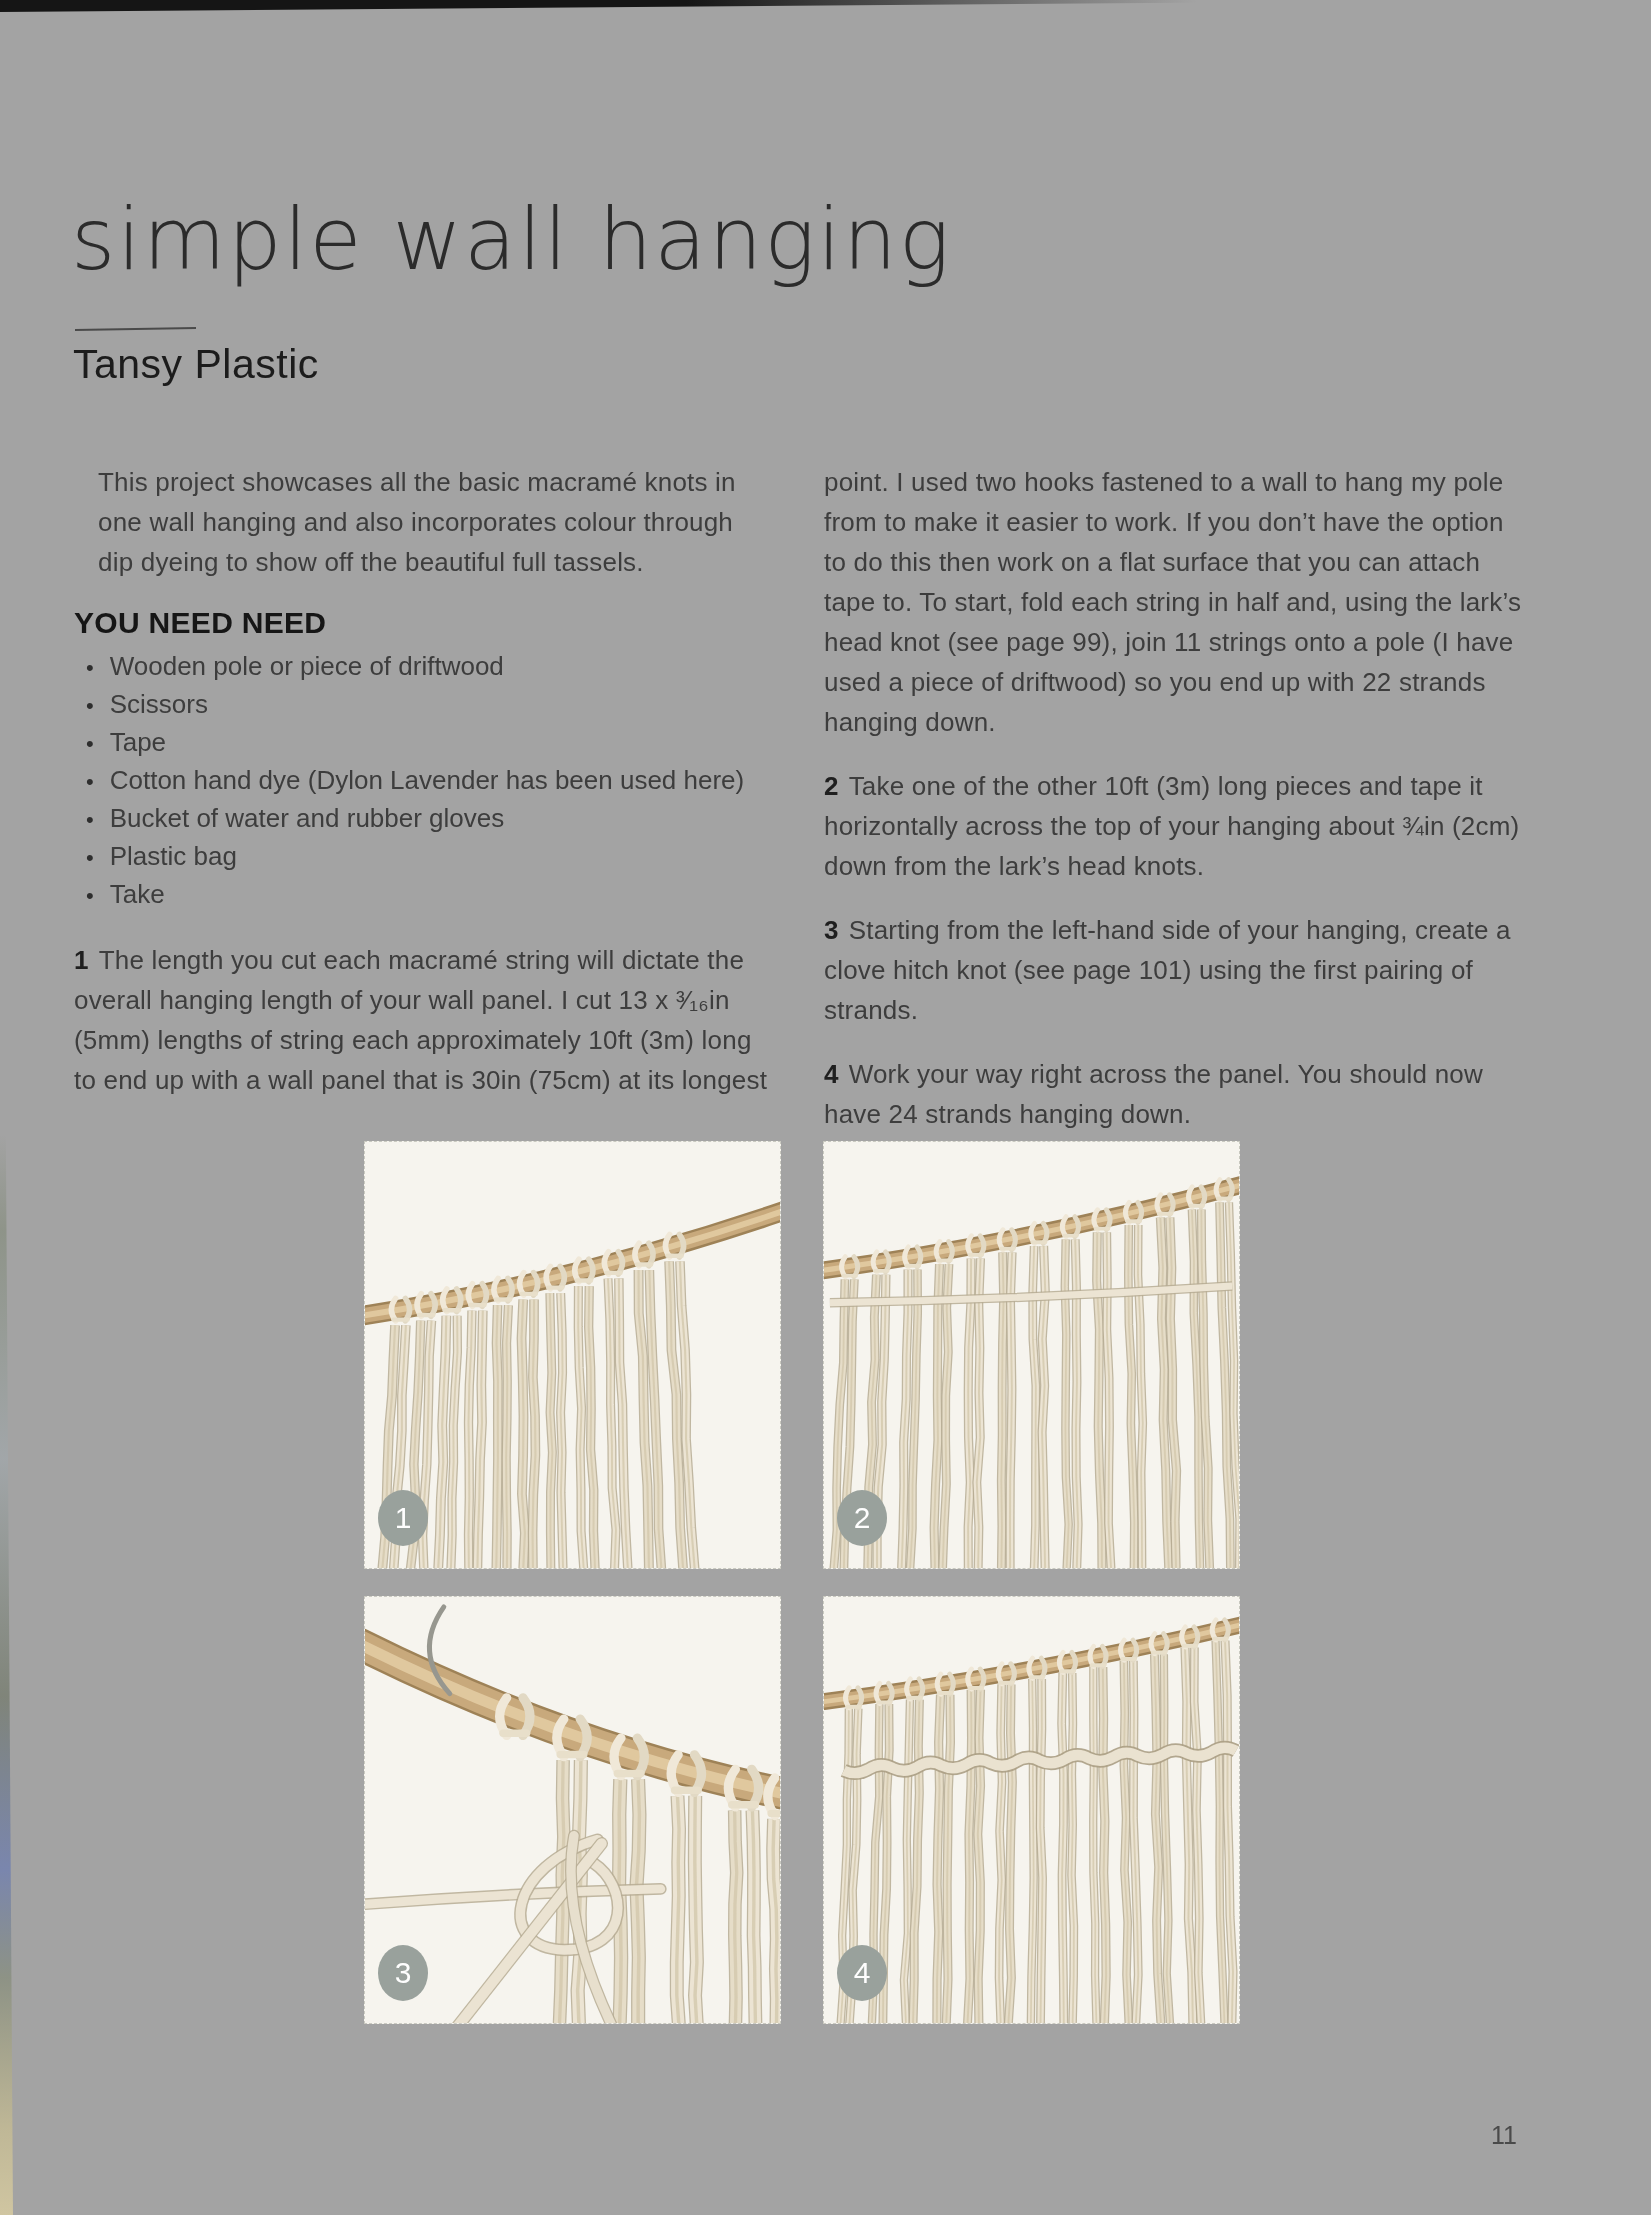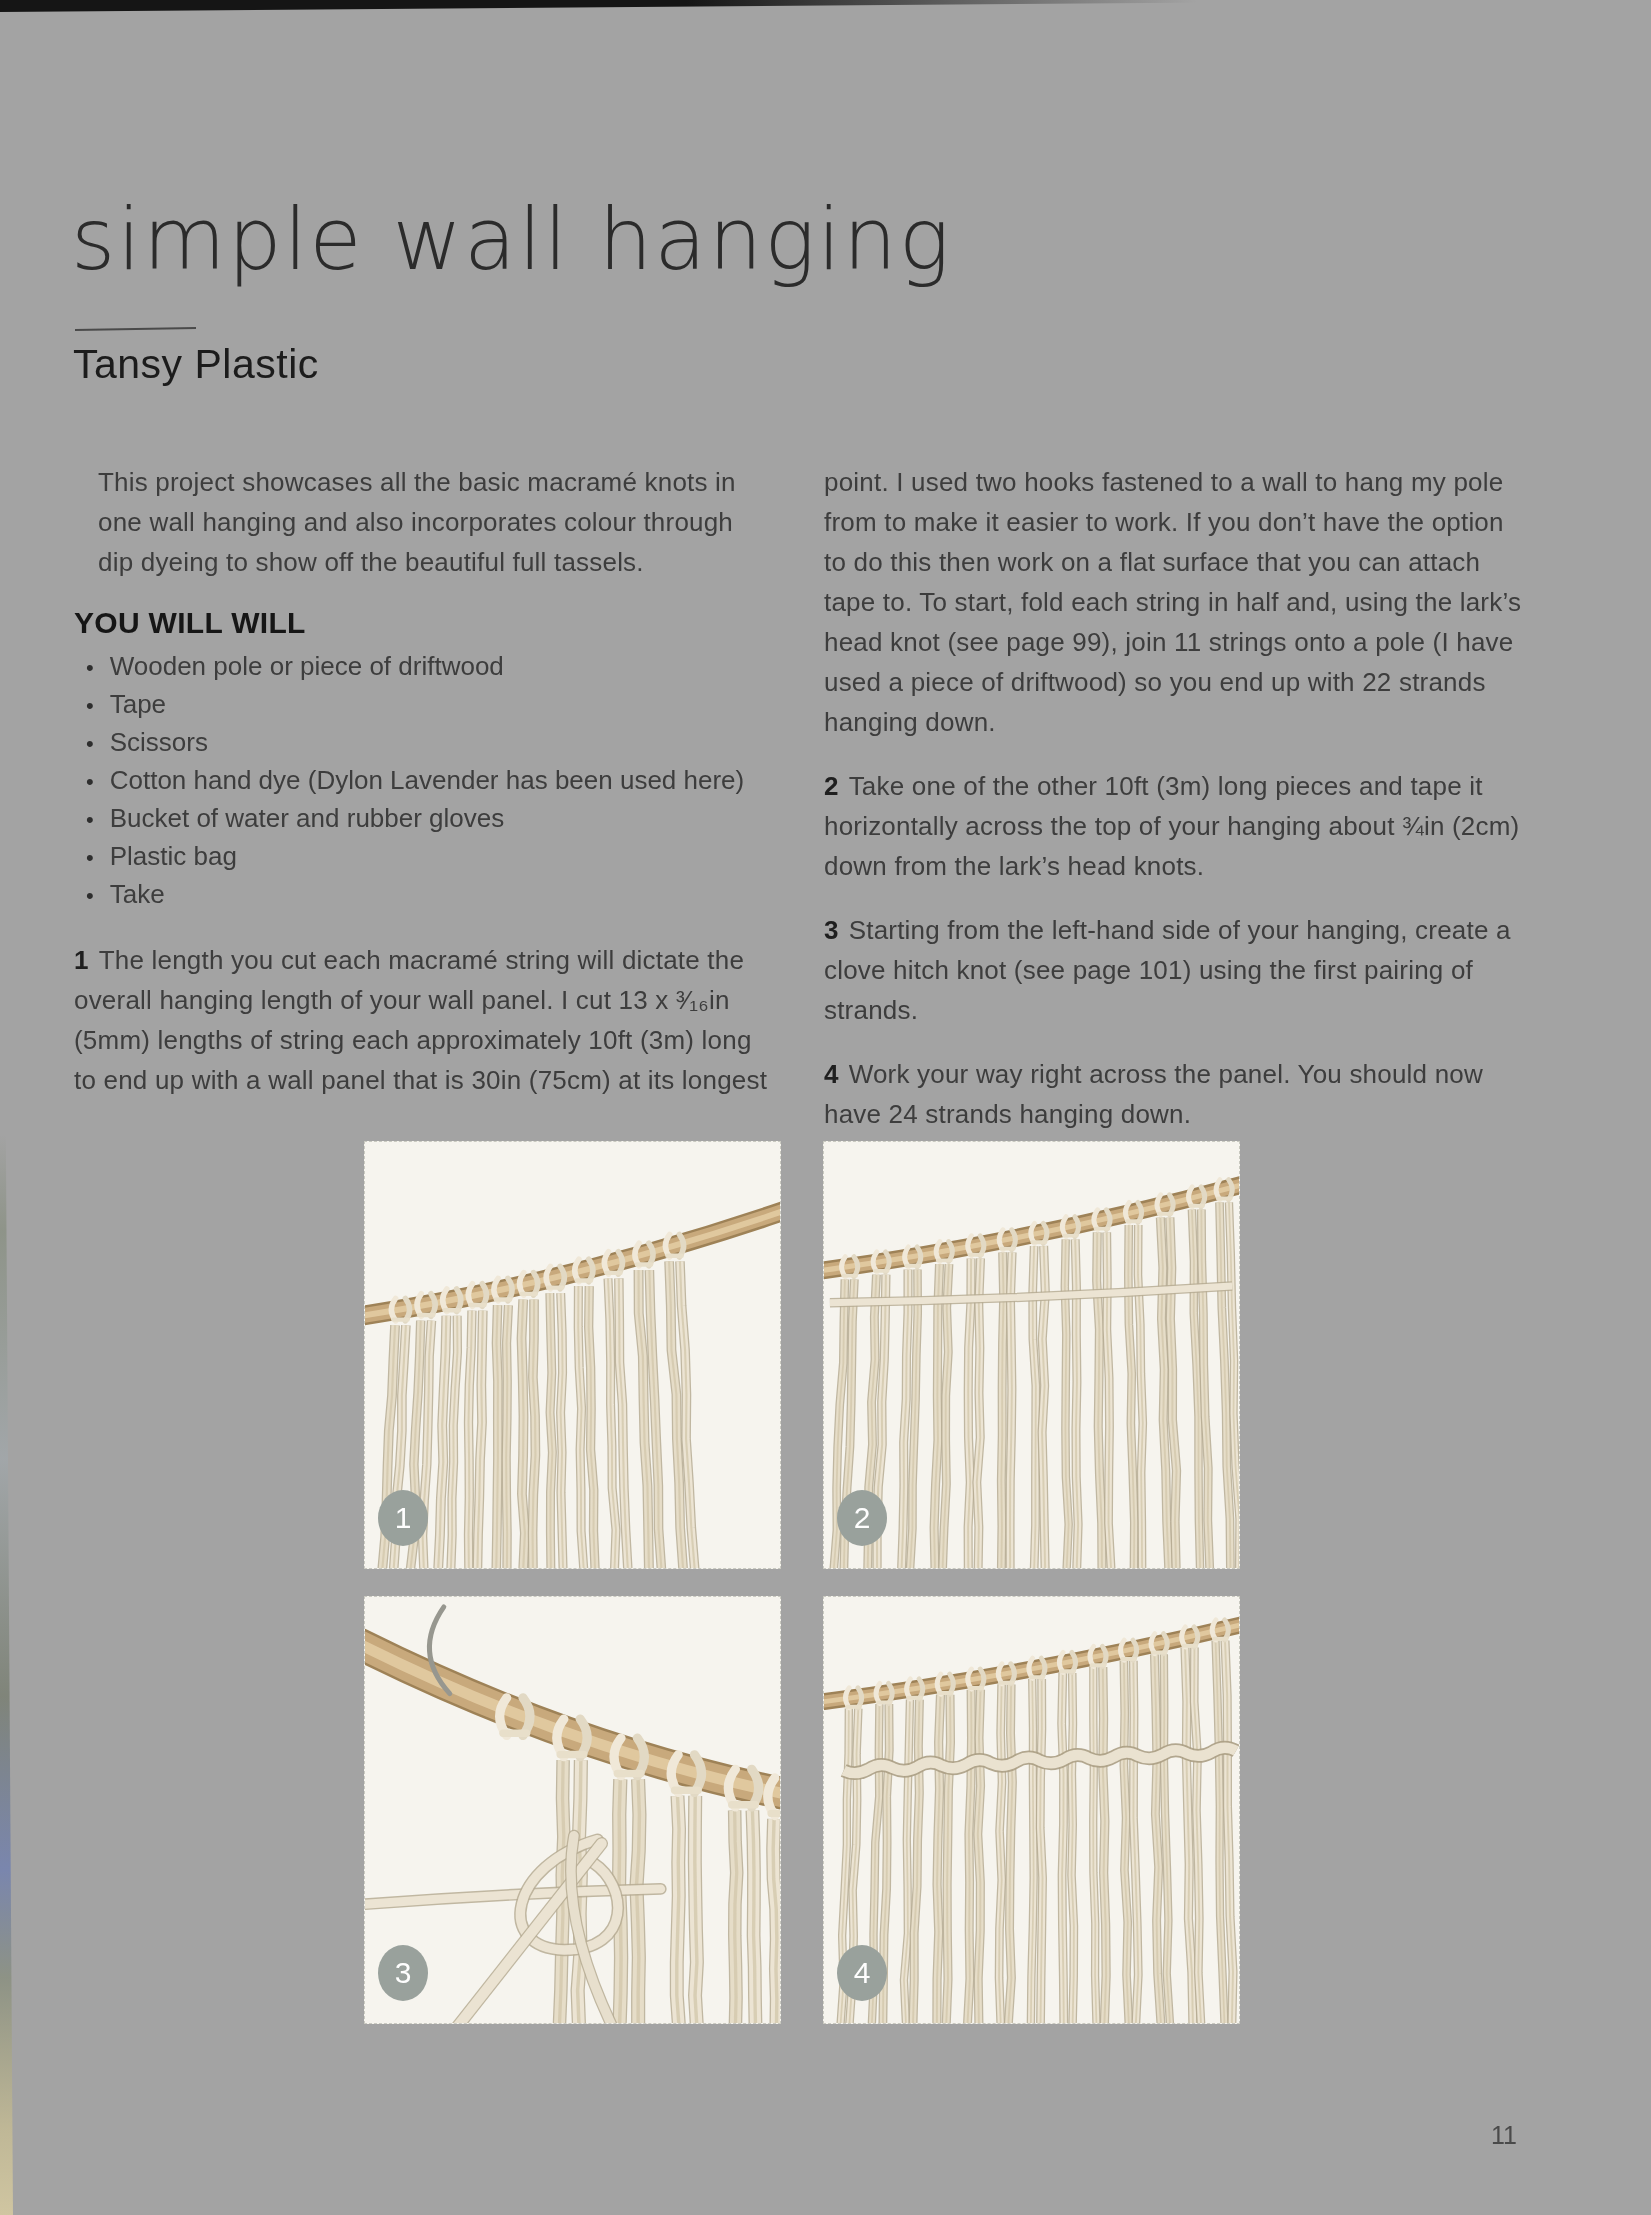--- a/index.html
+++ b/index.html
@@ -80,30 +80,30 @@
 
   <div class="scan-top"></div>
   <div class="scan-left"></div>
 
   <h1 class="title">simple wall hanging</h1>
   <div class="author-rule"></div>
   <h2 class="author">Tansy Plastic</h2>
 
   <div class="col col-left">
     <p class="body intro">This project showcases all the basic macramé knots in one wall hanging and also incorporates colour through dip dyeing to show off the beautiful full tassels.</p>
-    <h3 class="ywn">YOU WILL WILL</h3>
+    <h3 class="ywn">YOU NEED NEED</h3>
     <ul class="materials">
       <li>
           <span>Wooden pole or piece of driftwood</span>
         </li>
       <li>
+          <span>Scissors</span>
+        </li>
+      <li>
           <span>Tape</span>
-        </li>
-      <li>
-          <span>Scissors</span>
         </li>
       <li>
           <span>Cotton hand dye (Dylon Lavender has been used here)</span>
         </li>
       <li>
           <span>Bucket of water and rubber gloves</span>
         </li>
       <li>
           <span>Plastic bag</span>
         </li>

